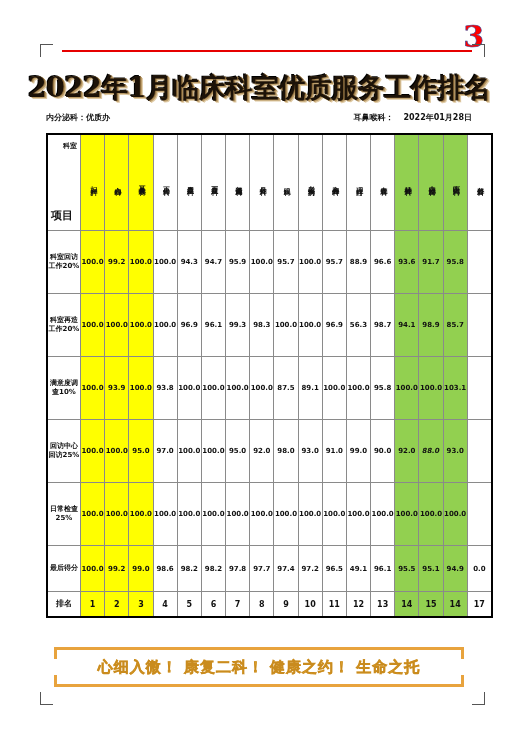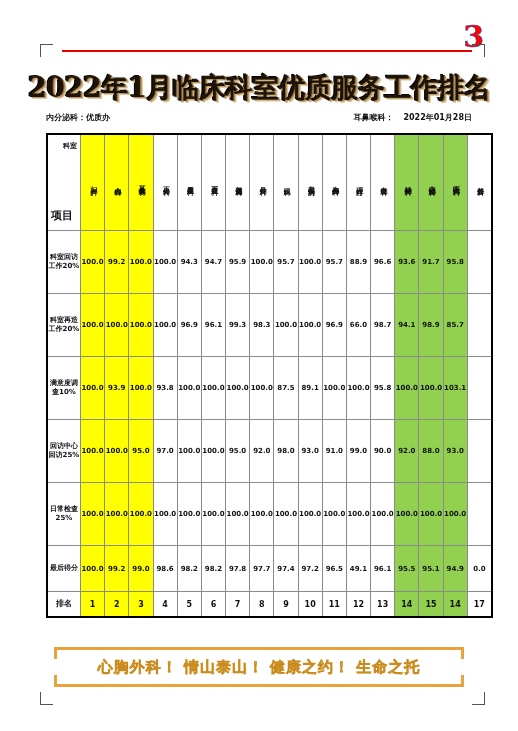--- a/index.html
+++ b/index.html
@@ -233,21 +233,21 @@
             <td class="yellow" style="width: 23.1765px;">100.0</td>
             <td class="yellow" style="width: 23.1765px;">100.0</td>
             <td class="" style="width: 23.1765px;">100.0</td>
             <td class="" style="width: 23.1765px;">96.9</td>
             <td class="" style="width: 23.1765px;">96.1</td>
             <td class="" style="width: 23.1765px;">99.3</td>
             <td class="" style="width: 23.1765px;">98.3</td>
             <td class="" style="width: 23.1765px;">100.0</td>
             <td class="" style="width: 23.1765px;">100.0</td>
             <td class="" style="width: 23.1765px;">96.9</td>
-            <td class="" style="width: 23.1765px;">66.0</td>
+            <td class="" style="width: 23.1765px;">56.3</td>
             <td class="" style="width: 23.1765px;">98.7</td>
             <td class="green" style="width: 23.1765px;">94.1</td>
             <td class="green" style="width: 23.1765px;">98.9</td>
             <td class="green" style="width: 23.1765px;">85.7</td>
             <td class="" style="width: 23.1765px;"></td>
           </tr>
           <tr class="data-row">
             <td class="rowlab">满意度调查10%</td>
             <td class="yellow" style="width: 23.1765px;">100.0</td>
             <td class="yellow" style="width: 23.1765px;">93.9</td>
@@ -276,21 +276,21 @@
             <td class="" style="width: 23.1765px;">100.0</td>
             <td class="" style="width: 23.1765px;">100.0</td>
             <td class="" style="width: 23.1765px;">95.0</td>
             <td class="" style="width: 23.1765px;">92.0</td>
             <td class="" style="width: 23.1765px;">98.0</td>
             <td class="" style="width: 23.1765px;">93.0</td>
             <td class="" style="width: 23.1765px;">91.0</td>
             <td class="" style="width: 23.1765px;">99.0</td>
             <td class="" style="width: 23.1765px;">90.0</td>
             <td class="green" style="width: 23.1765px;">92.0</td>
-            <td class="green" style="width: 23.1765px;">88.0</td>
+            <td class="green" style="width: 23.1765px; font-style: italic;">88.0</td>
             <td class="green" style="width: 23.1765px;">93.0</td>
             <td class="" style="width: 23.1765px;"></td>
           </tr>
           <tr class="data-row">
             <td class="rowlab">日常检查25%</td>
             <td class="yellow" style="width: 23.1765px;">100.0</td>
             <td class="yellow" style="width: 23.1765px;">100.0</td>
             <td class="yellow" style="width: 23.1765px;">100.0</td>
             <td class="" style="width: 23.1765px;">100.0</td>
             <td class="" style="width: 23.1765px;">100.0</td>
@@ -352,19 +352,19 @@
   </div>
 
   <div class="footer">
     <div class="footer-inner">
       <div class="footer-bar"></div>
       <div class="footer-bar bottom"></div>
       <div class="f-tick l1"></div>
       <div class="f-tick r1"></div>
       <div class="f-tick l2"></div>
       <div class="f-tick r2"></div>
-      <div class="slogan">心胸外科！ 情山泰山！ 健康之约！ 生命之托</div>
+      <div class="slogan">心细入微！ 康复二科！ 健康之约！ 生命之托</div>
     </div>
   </div>
 
   <div class="corner bl"></div>
   <div class="corner br"></div>
 </div>
 
 </body></html>

